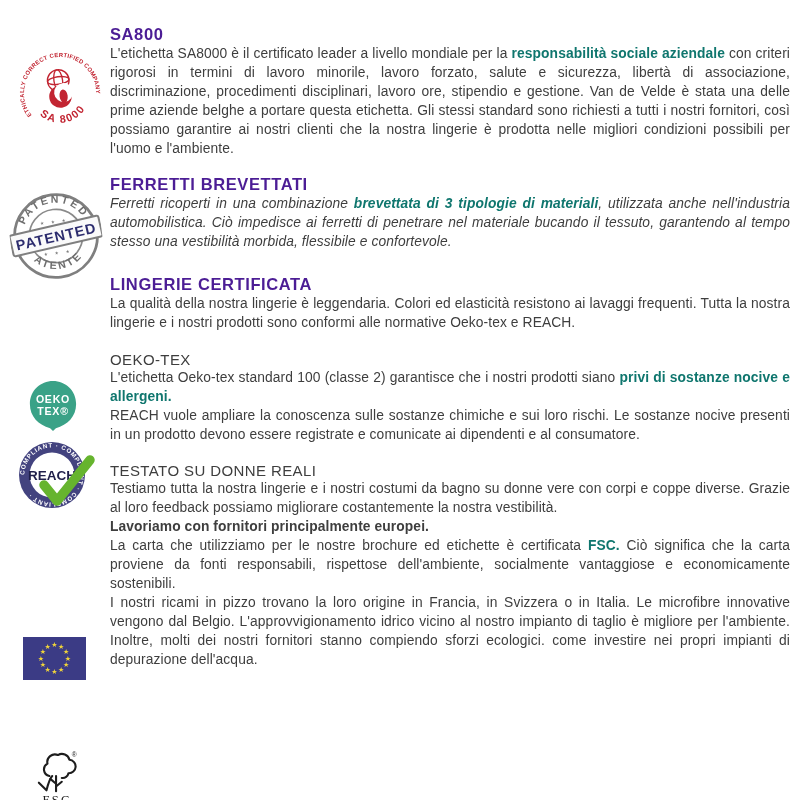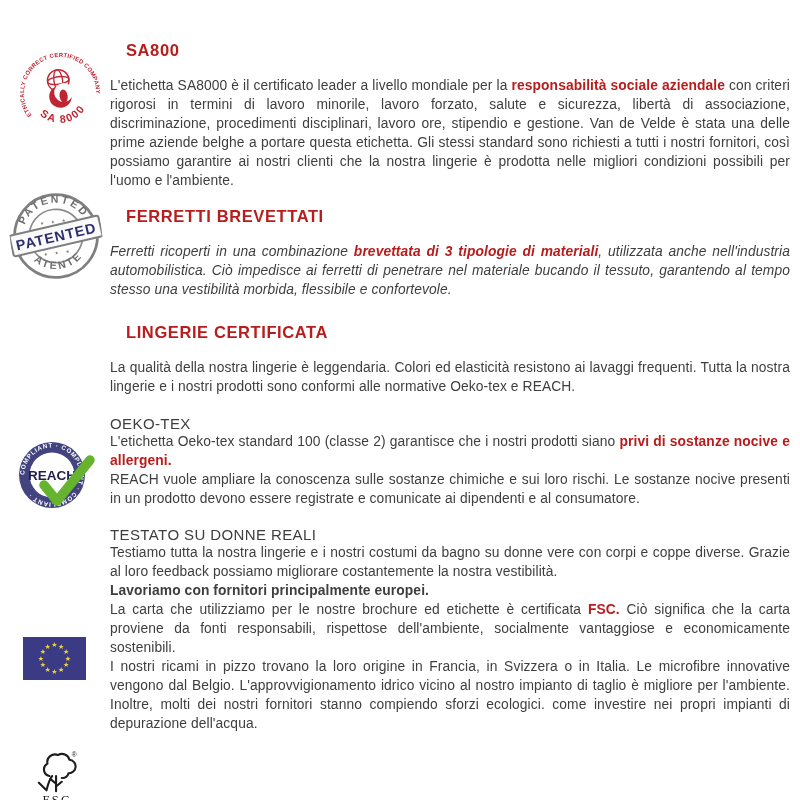--- a/index.html
+++ b/index.html
@@ -11,38 +11,38 @@
     overflow:hidden;
   }
   .content{
     position:absolute;
     left:110px;top:25px;
     width:680px;
   }
   .h{
     font-size:16.5px;
     font-weight:600;
-    color:#b91c1c;
+    color:#4c1d95;
     letter-spacing:.6px;
-    margin:16px;
+    margin:0;
   }
   .label{
     font-size:15px;
     color:#3e3e3e;
     letter-spacing:.4px;
   }
   p.body{
     font-size:13.8px;
     line-height:19px;
     color:#3e3e3e;
     text-align:justify;
     margin:0;
     letter-spacing:.1px;
   }
-  p.body b{font-weight:700;color:#b91c1c;}
+  p.body b{font-weight:700;color:#0f766e;}
   p.intro{text-align:left;}
   
   .p-sa{margin-top:4px;}
   .h-ferretti{margin-top:17px;}
   .p-ferretti{margin-top:13px;font-style:italic;}
   .h-lingerie{margin-top:24px;}
   .p-lingerie{margin-top:5px;}
   .l-oeko{margin-top:19px;}
   .p-oeko{margin-top:2px;}
   .p-reach{margin-top:13px;}
@@ -111,20 +111,27 @@
       </text>
       <text x="50" y="36" font-size="5" fill="#7f7f7f" letter-spacing="3" text-anchor="middle">★ ★ ★</text>
       <text x="50" y="70" font-size="5" fill="#7f7f7f" letter-spacing="3" text-anchor="middle">★ ★ ★</text>
       <g transform="rotate(-6 50 50)">
         <rect x="0.5" y="38.5" width="99" height="23" rx="2" fill="#fafafa" stroke="#7f7f7f" stroke-width="2.2"></rect>
         <text x="50" y="56" font-size="15.5" font-weight="bold" letter-spacing="1" text-anchor="middle" fill="#2c2c6e">PATENTED</text>
       </g>
     </svg>
   </div>
 
+  <div class="icon icon-oeko">
+    <svg viewBox="0 0 54 55" width="52" height="53">
+      <path d="M27,1 C40,1 51,11 51,25 C51,38 42,47 30,50 L27,53 L24,50 C12,47 3,38 3,25 C3,11 14,1 27,1 Z" fill="#3aa287"></path>
+      <text x="27" y="24" font-size="11" font-weight="bold" fill="#ffffff" letter-spacing="0.8" text-anchor="middle">OEKO</text>
+      <text x="27" y="36" font-size="11" font-weight="bold" fill="#ffffff" letter-spacing="0.8" text-anchor="middle">TEX®</text>
+    </svg>
+  </div>
 
   <div class="icon icon-reach">
     <svg viewBox="0 0 80 74" width="80" height="74">
       <defs>
         <path id="reachRing" d="M7.5,37 A27.5,27.5 0 1,1 62.5,37 A27.5,27.5 0 1,1 7.5,37" fill="none"></path>
       </defs>
       <circle cx="35" cy="37" r="33" fill="#43437f"></circle>
       <circle cx="35" cy="37" r="22.5" fill="#ffffff"></circle>
       <text font-size="6.2" font-weight="bold" fill="#ffffff" letter-spacing="0.8">
         <textPath href="#reachRing">COMPLIANT · COMPLIANT · COMPLIANT ·</textPath>

